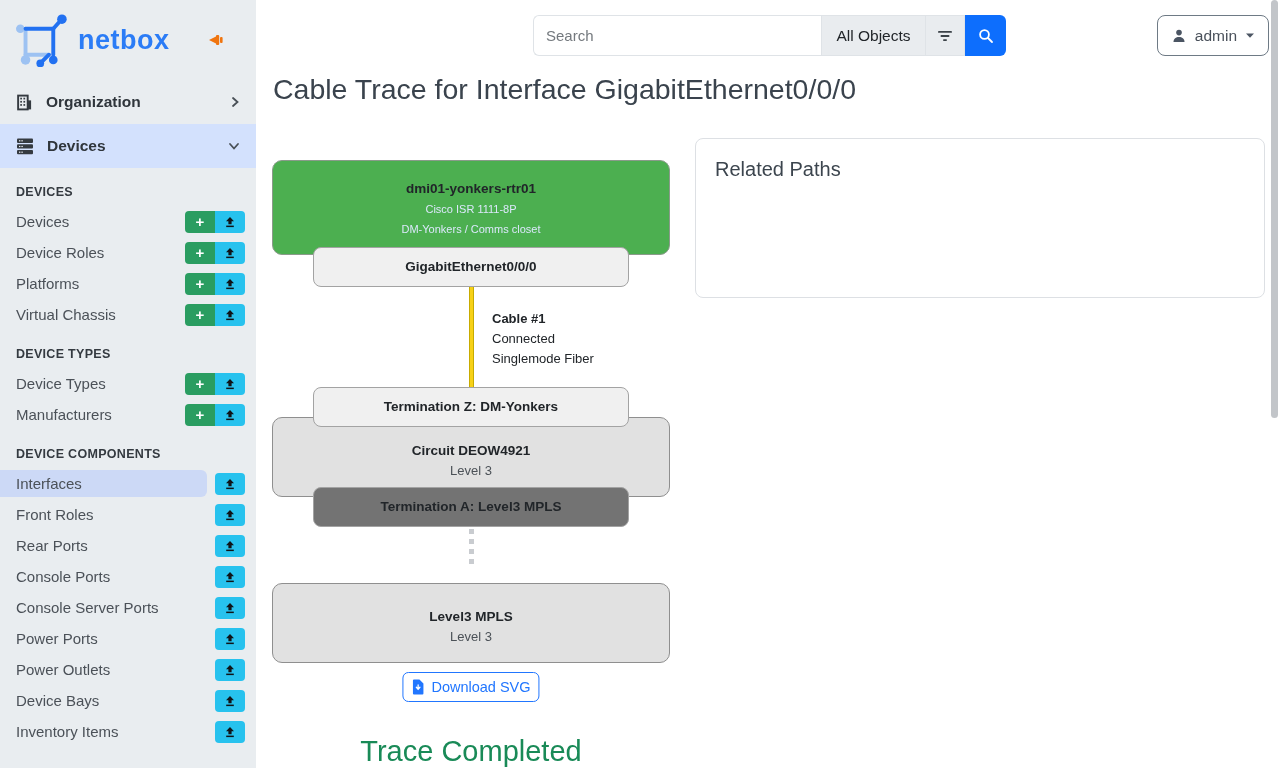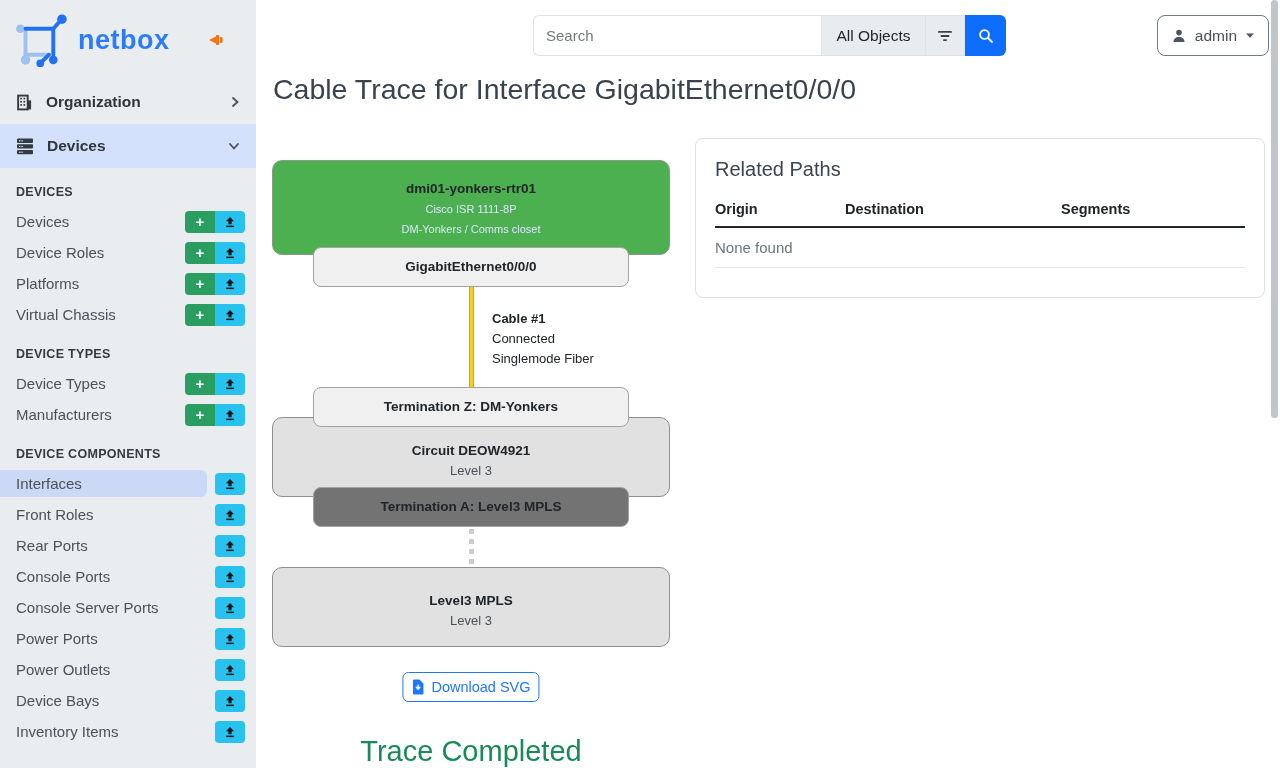--- a/index.html
+++ b/index.html
@@ -79,21 +79,21 @@
                font-size:13.5px; font-weight:bold; color:#212529; z-index:3; }
   .box-circuit { left:0; top:257px; width:398px; height:80px; background:#e1e1e1;
                  border:1px solid #8f8f8f; border-radius:10px; padding-top:23px; z-index:2; }
   .box-circuit .cname, .box-pn .cname { font-size:13.5px; font-weight:bold; color:#212529; line-height:20px; }
   .box-circuit .csub,  .box-pn .csub  { font-size:13px; color:#4b5157; line-height:20px; }
   .box-terma { left:41px; top:327px; width:316px; height:40px; background:#737373;
                border:1px solid #a3a3a3; border-radius:8px; line-height:38px;
                font-size:13.5px; font-weight:bold; color:#212529; z-index:3; }
   .dotted-line { position:absolute; left:197px; top:369px; width:5px; height:40px;
                  background:repeating-linear-gradient(to bottom,#c9ccd0 0 5px,transparent 5px 10px); }
-  .box-pn { left:0; top:407px; width:398px; height:80px; background:#e1e1e1;
+  .box-pn { left:0; top:423px; width:398px; height:80px; background:#e1e1e1;
             border:1px solid #8f8f8f; border-radius:10px; padding-top:23px; }
 
   .dl-btn { position:absolute; left:50%; transform:translateX(-50%); top:512px;
             height:30px; padding:0 8px; background:#fff; border:1px solid #2176ff;
             border-radius:6px; color:#2176ff; font-size:14.5px; display:flex;
             align-items:center; gap:7px; cursor:pointer; white-space:nowrap; }
   .trace-status { position:absolute; left:0; top:575px; width:100%; text-align:center;
                   font-size:29px; color:#198a57; }
 
   
@@ -441,32 +441,18 @@
         <path d="M6.7 6 V10 M4.9 8.3 L6.7 10.2 L8.5 8.3" stroke="#fff" stroke-width="1.3" fill="none" stroke-linecap="round"></path>
       </svg>
       <span>Download SVG</span>
     </button>
 
     <div class="trace-status">Trace Completed</div>
   </div>
 
   <div class="card">
     <div class="card-title">Related Paths</div>
-    <table class="paths-table">
-      <thead>
-        <tr>
-          <th class="c1">Origin</th>
-          <th class="c2">Destination</th>
-          <th class="c3">Segments</th>
-        </tr>
-      </thead>
-      <tbody>
-        <tr>
-          <td colspan="3">None found</td>
-        </tr>
-      </tbody>
-    </table>
   </div>
 </div>
 
 <div class="scrollbar-track">
   <div class="scrollbar-thumb"></div>
 </div>
 
 </body></html>

